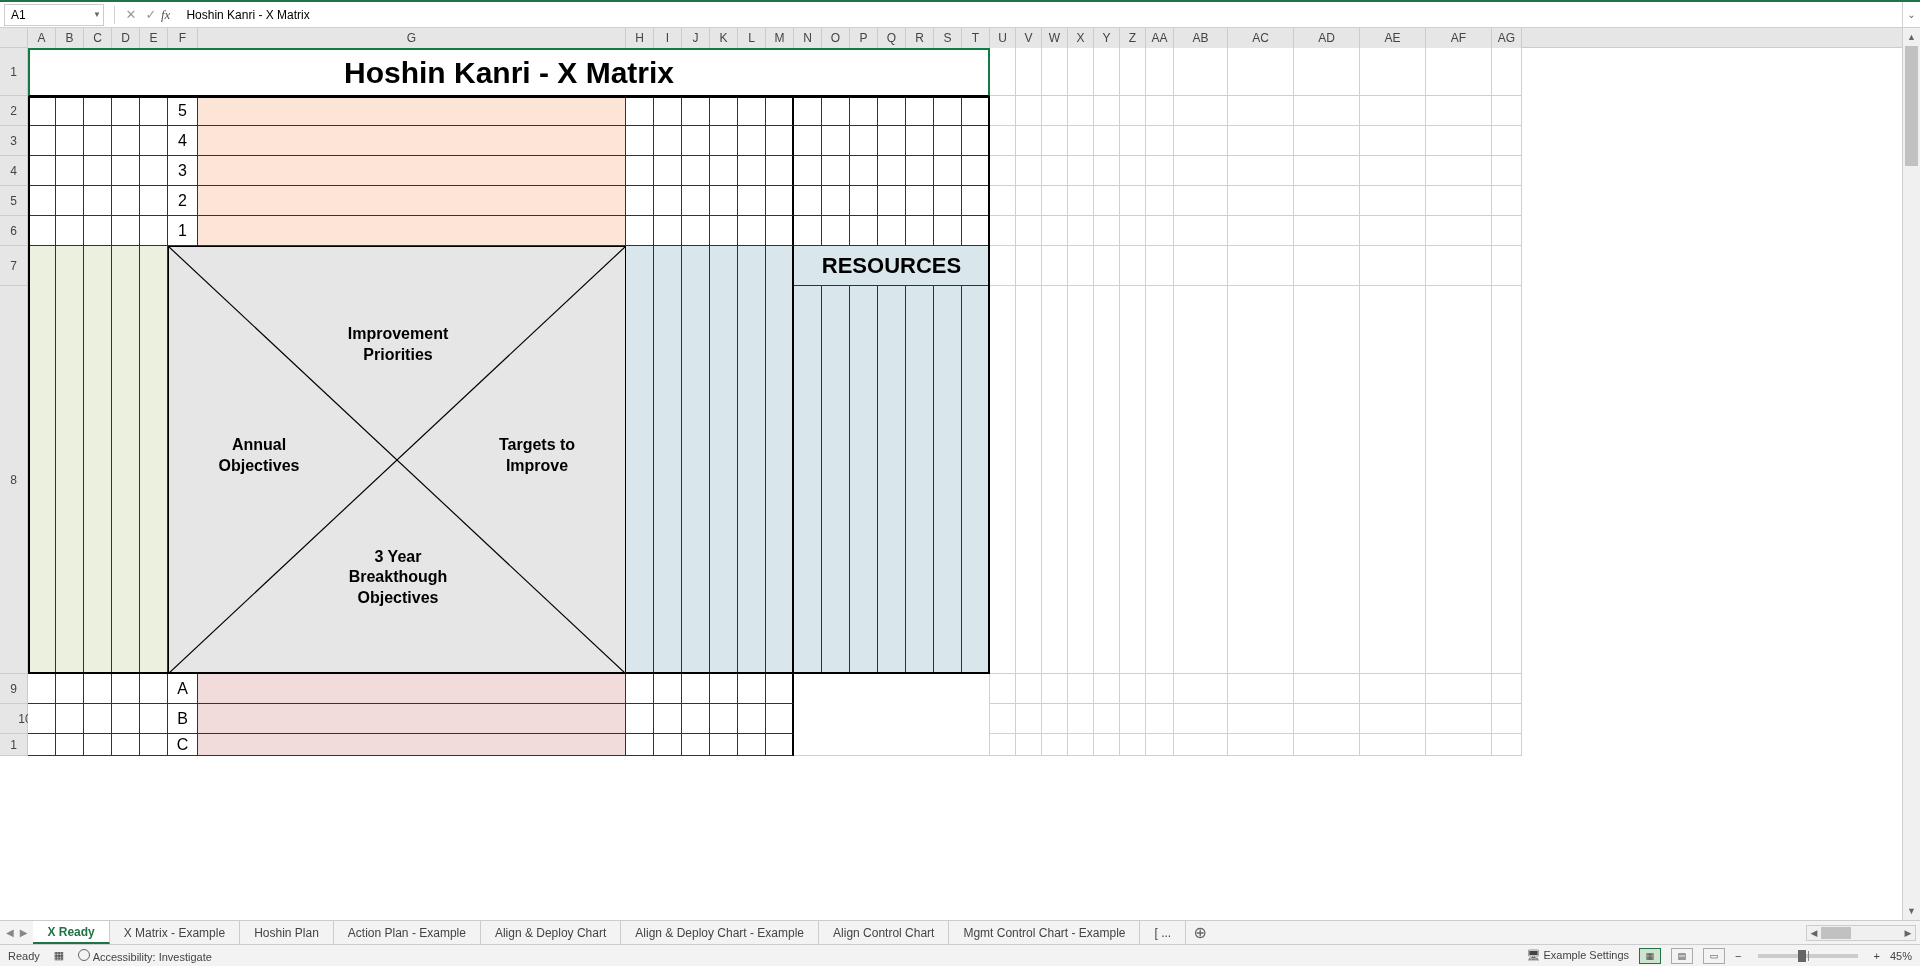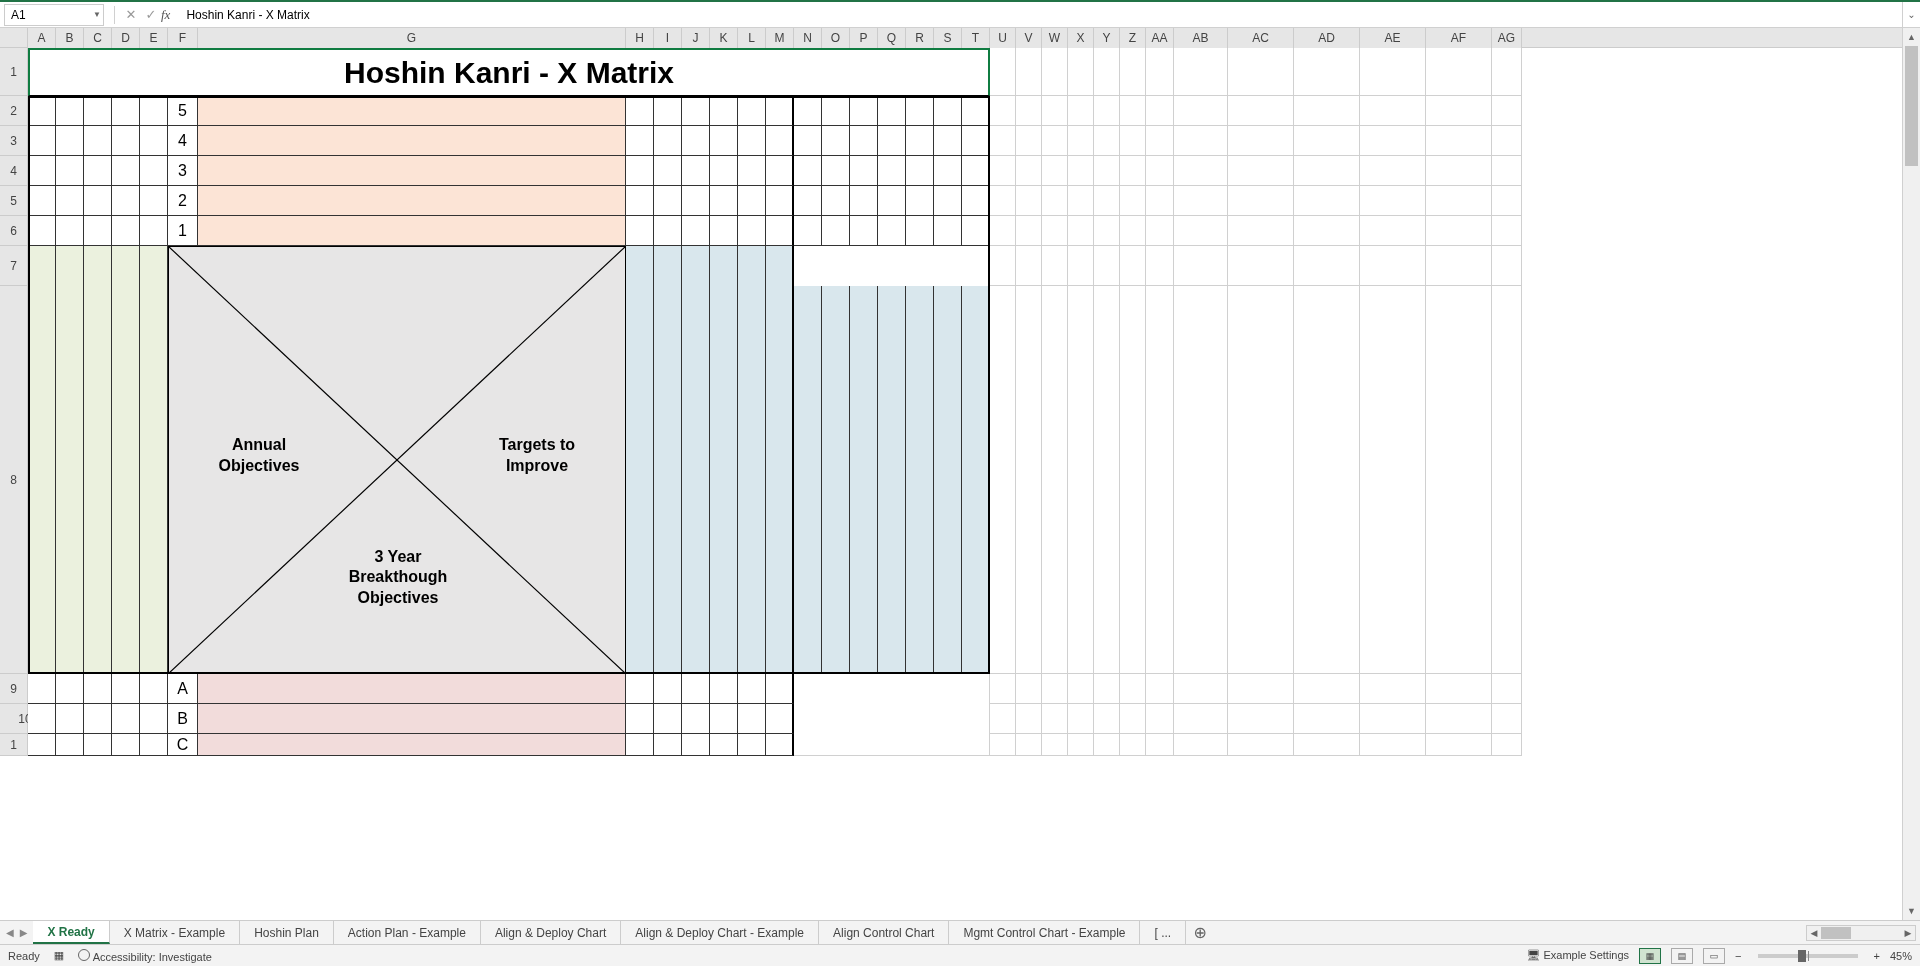--- a/index.html
+++ b/index.html
@@ -395,31 +395,33 @@
             <div class="cell green bmed" style="left: 0px; top: 198px; width: 28px; height: 428px;"></div>
             <div class="cell green bmed" style="left: 28px; top: 198px; width: 28px; height: 428px;"></div>
             <div class="cell green bmed" style="left: 56px; top: 198px; width: 28px; height: 428px;"></div>
             <div class="cell green bmed" style="left: 84px; top: 198px; width: 28px; height: 428px;"></div>
             <div class="cell green bmed" style="left: 112px; top: 198px; width: 28px; height: 428px;"></div>
             <div class="xdiag" style="left: 140px; top: 198px; width: 458px; height: 428px;">
               <svg viewBox="0 0 458 428">
                 <line x1="0" y1="0" x2="458" y2="428" stroke="black" stroke-width="1.2"></line>
                 <line x1="458" y1="0" x2="0" y2="428" stroke="black" stroke-width="1.2"></line>
               </svg>
+              <div class="xlabel" style="left: 139px; top: 77.04px; width: 180px;">Improvement<br>Priorities</div>
               <div class="xlabel" style="left: 20px; top: 188.32px; width: 140px;">Annual<br>Objectives</div>
               <div class="xlabel" style="left: 298px; top: 188.32px; width: 140px;">Targets to<br>Improve</div>
               <div class="xlabel" style="left: 129px; top: 299.6px; width: 200px;">3 Year<br>Breakthough<br>Objectives</div>
             </div>
             <div class="cell blue bmed" style="left: 598px; top: 198px; width: 28px; height: 428px;"></div>
             <div class="cell blue bmed" style="left: 626px; top: 198px; width: 28px; height: 428px;"></div>
             <div class="cell blue bmed" style="left: 654px; top: 198px; width: 28px; height: 428px;"></div>
             <div class="cell blue bmed" style="left: 682px; top: 198px; width: 28px; height: 428px;"></div>
             <div class="cell blue bmed" style="left: 710px; top: 198px; width: 28px; height: 428px;"></div>
             <div class="cell blue bmed" style="left: 738px; top: 198px; width: 28px; height: 428px;"></div>
             <div class="cell blue bmed thick-r" style="left: 738px; top: 198px; width: 28px; height: 428px;"></div>
+            <div class="cell blue bmed resources" style="left: 766px; top: 198px; width: 196px; height: 40px;">RESOURCES</div>
             <div class="cell blue bmed" style="left: 766px; top: 238px; width: 28px; height: 388px;"></div>
             <div class="cell blue bmed" style="left: 794px; top: 238px; width: 28px; height: 388px;"></div>
             <div class="cell blue bmed" style="left: 822px; top: 238px; width: 28px; height: 388px;"></div>
             <div class="cell blue bmed" style="left: 850px; top: 238px; width: 28px; height: 388px;"></div>
             <div class="cell blue bmed" style="left: 878px; top: 238px; width: 28px; height: 388px;"></div>
             <div class="cell blue bmed" style="left: 906px; top: 238px; width: 28px; height: 388px;"></div>
             <div class="cell blue bmed" style="left: 934px; top: 238px; width: 28px; height: 388px;"></div>
             <div class="cell bmed" style="left: 0px; top: 626px; width: 28px; height: 30px;"></div>
             <div class="cell bmed" style="left: 28px; top: 626px; width: 28px; height: 30px;"></div>
             <div class="cell bmed" style="left: 56px; top: 626px; width: 28px; height: 30px;"></div>

